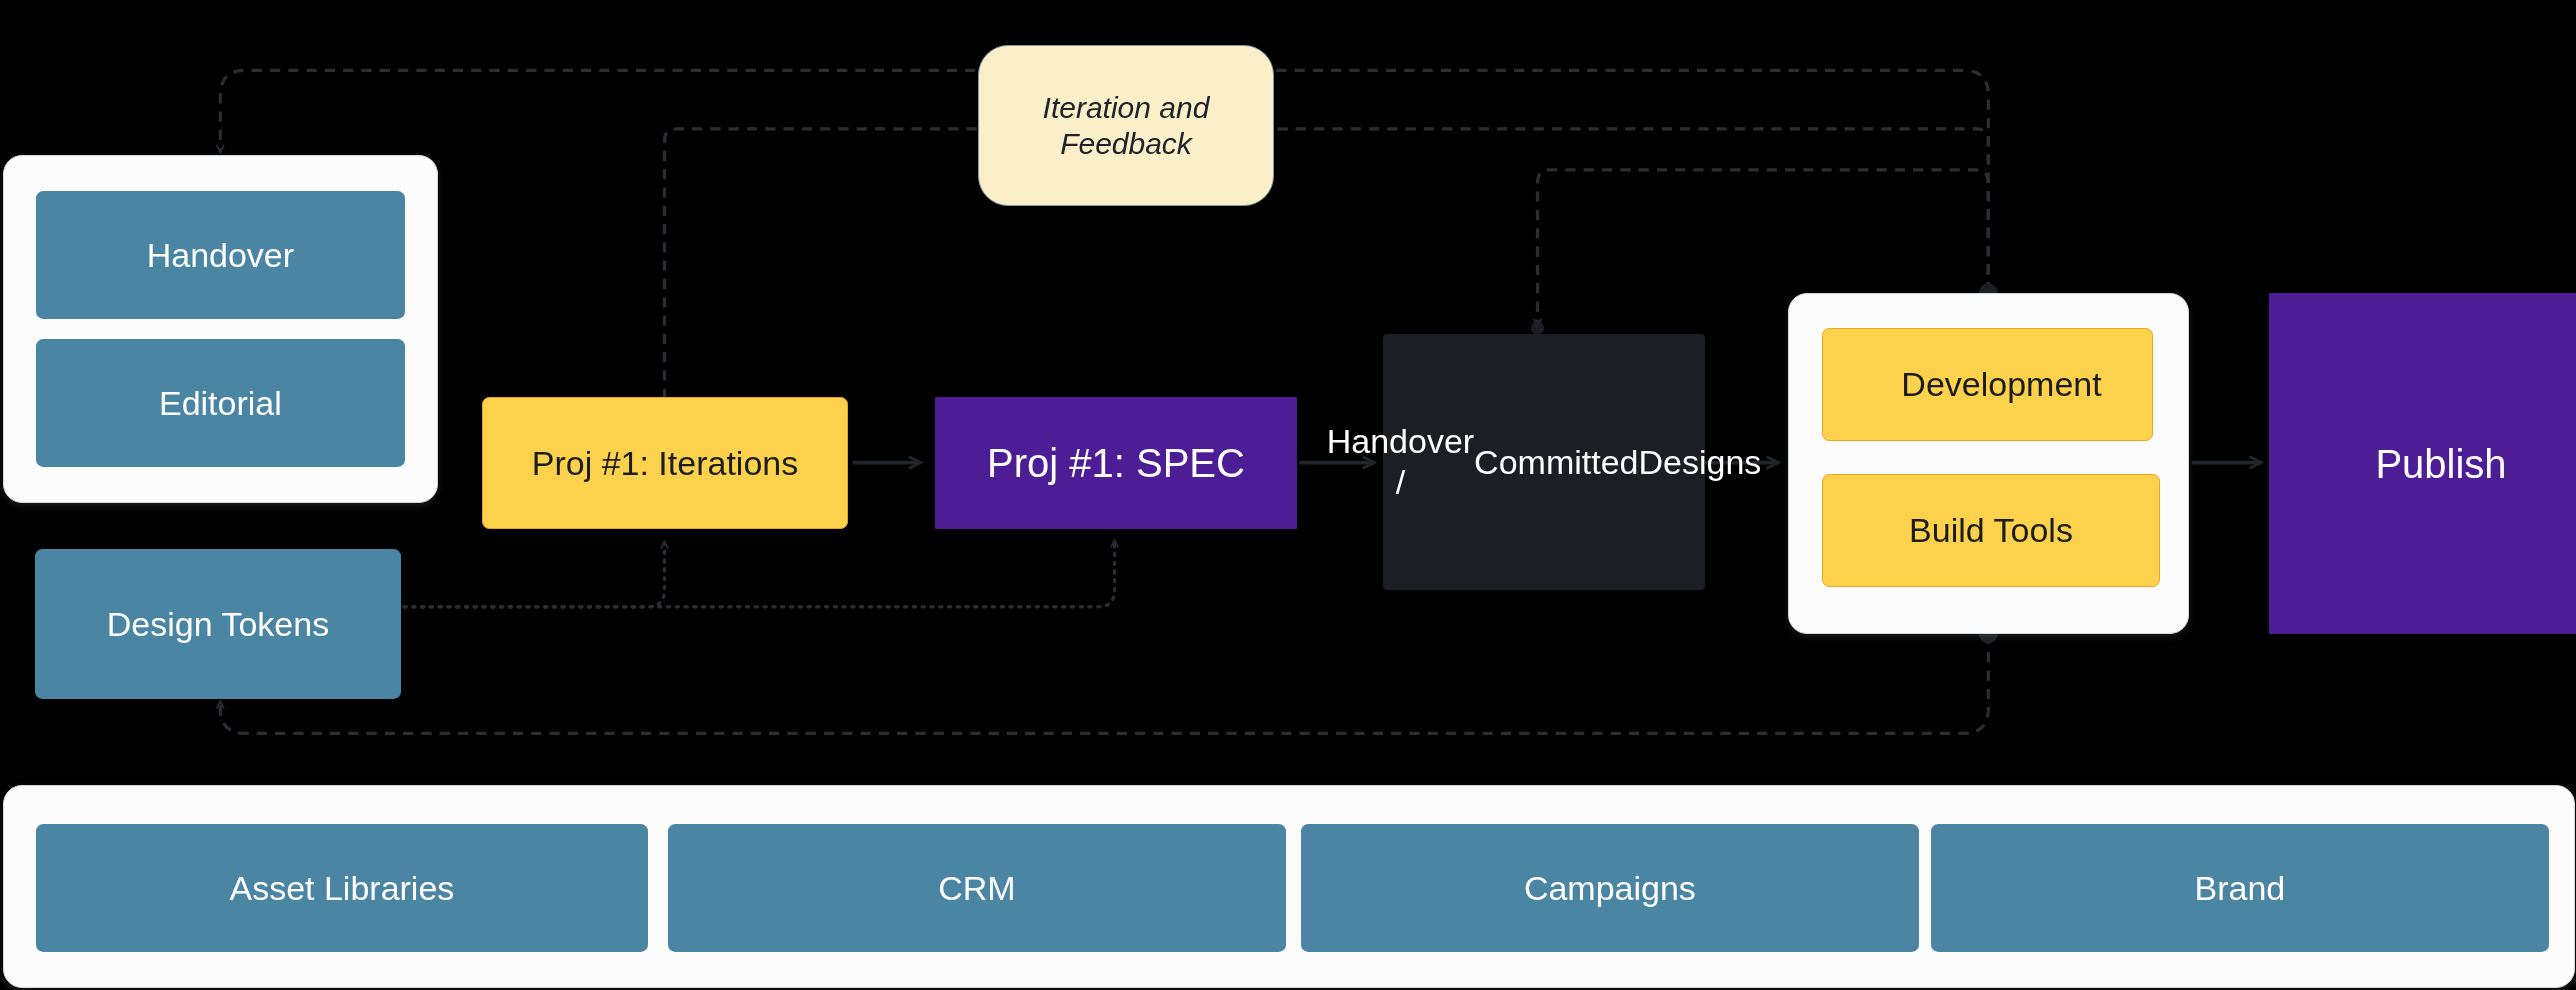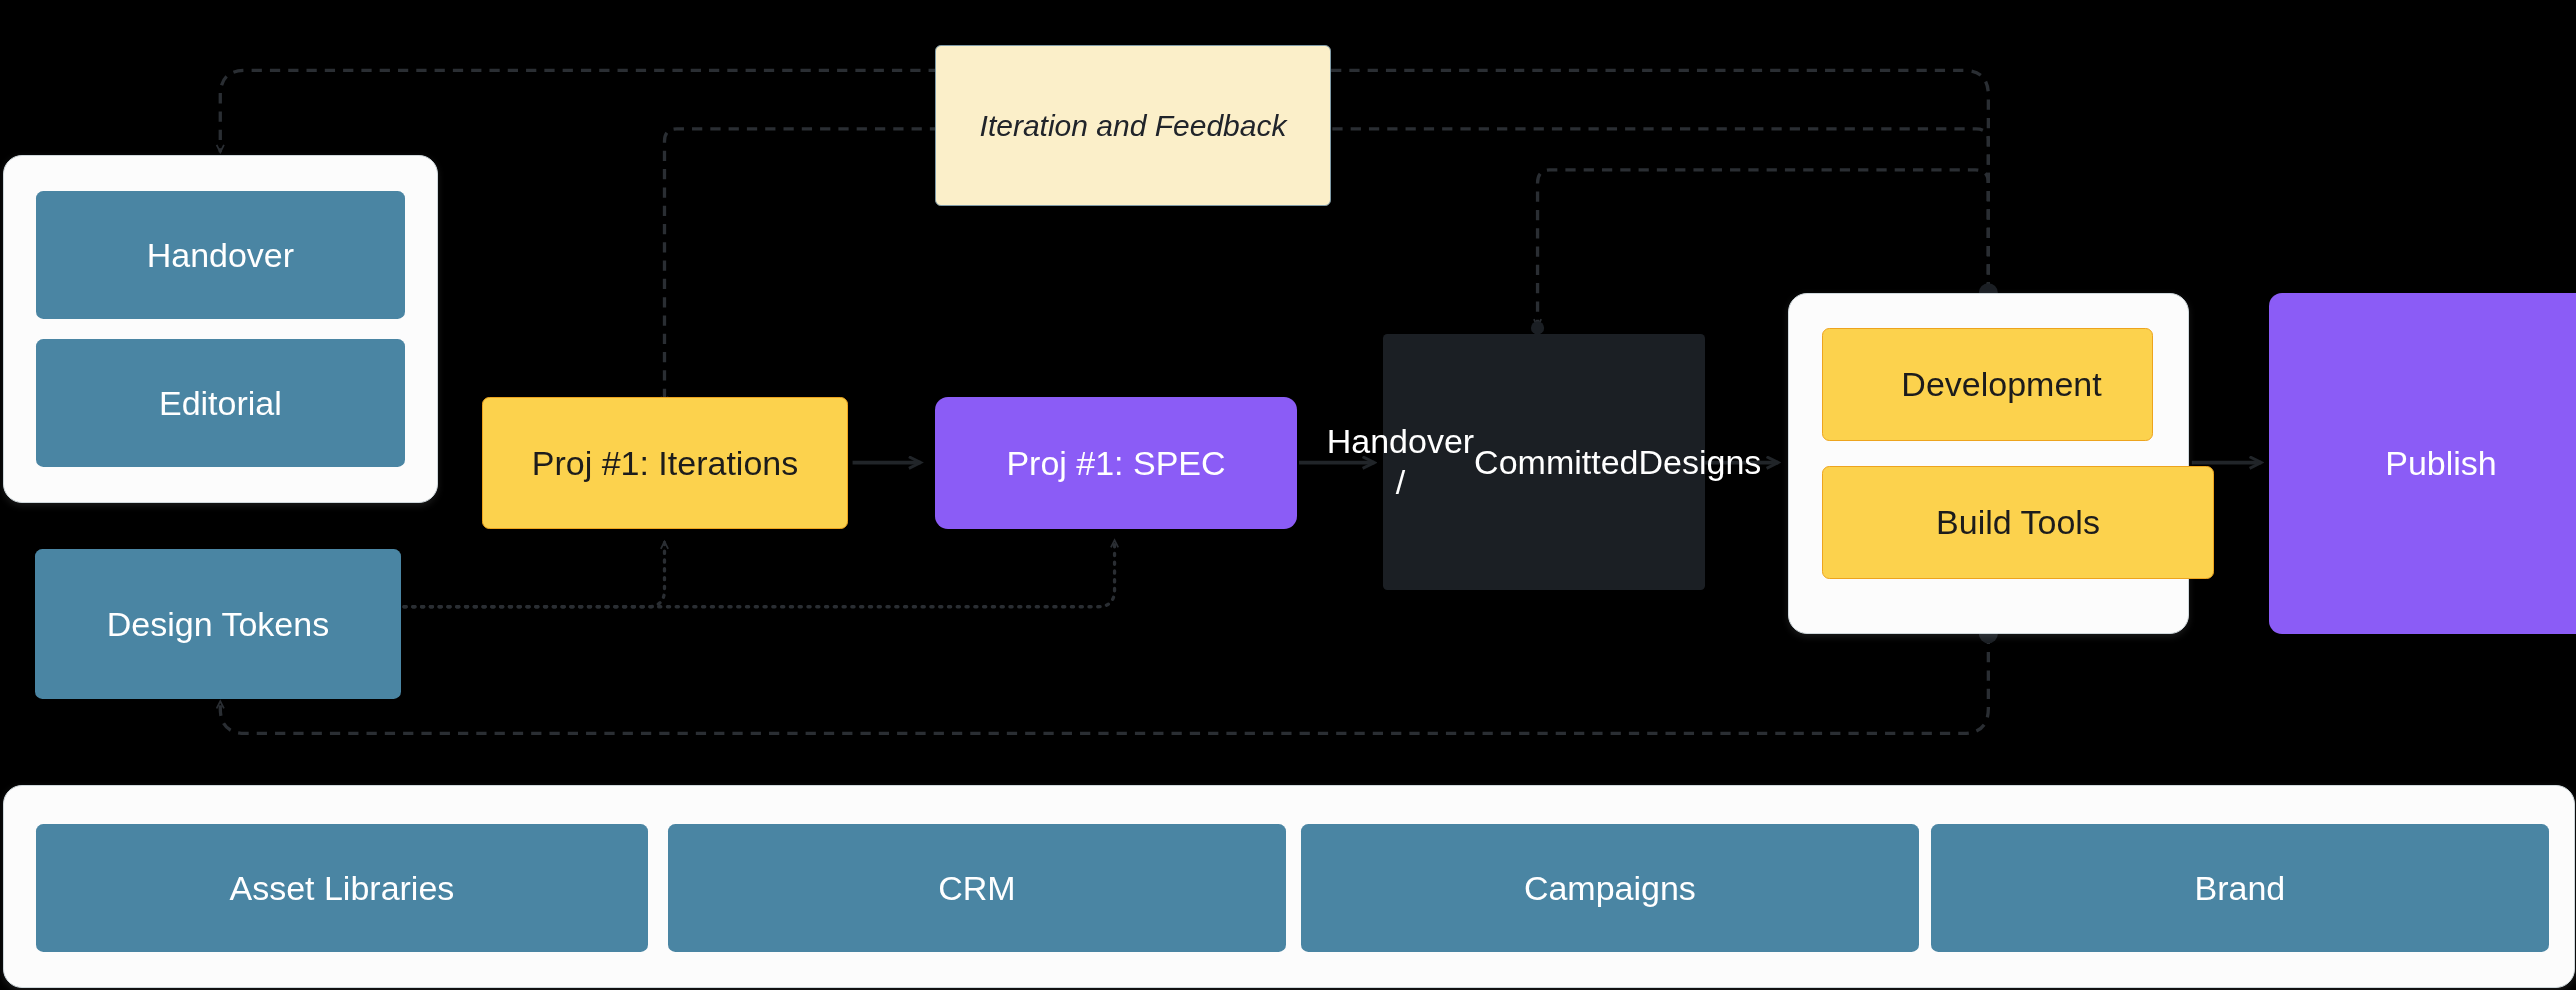--- a/index.html
+++ b/index.html
@@ -13,21 +13,21 @@
   .group{background:#fcfcfc;border:0.7px solid #cfd8dc;border-radius:19px;
          box-shadow:0 2.2px 7.3px rgba(255,255,255,.10);}
 
   
   .blue{background:#4a85a3;color:#ffffff;border-radius:7.3px;font-size:34px;}
 
   
   .yellow{background:#fcd24d;color:#1c1c1c;border:1.5px solid #eda41e;border-radius:7.3px;font-size:34px;}
 
   
-  .green{background:#8b5cf6;color:#ffffff;border-radius:13px;font-size:34px;}
+  .green{background:#4c1d95;color:#ffffff;border-radius:1px;font-size:40px;}
 
   
   .dark{background:#1b1f24;color:#ffffff;border-radius:4.4px;font-size:34px;}
 
   
   .note{background:#fbefc9;color:#20242a;border:0.7px solid #7f9aa6;border-radius:5.9px;
         font-size:30px;font-style:italic;}
 
   #wires{position:absolute;left:0;top:0;width:2576px;height:991px;pointer-events:none;}
 </style>
@@ -104,30 +104,30 @@
   <div class="node dark" style="left:1383px;top:334px;width:322px;height:256px;">
     <span>Handover /</span>
     <span>Committed</span>
     <span>Designs</span>
   </div>
 
   <div class="node group" style="left:1788px;top:293px;width:401px;height:341px;">
     <div style="position:absolute;left:33px;top:34px;width:331px;height:113px;padding-left:28px;" class="node yellow">
       <span>Development</span>
     </div>
-    <div style="position:absolute;left:33px;top:172px;width:392px;height:113px;" class="node yellow">
+    <div style="position:absolute;left:33px;top:180px;width:338px;height:113px;" class="node yellow">
       <span>Build Tools</span>
     </div>
   </div>
 
   <div class="node green" style="left:2269px;top:293px;width:344px;height:341px;">
     <span>Publish</span>
   </div>
 
-  <div class="node note" style="left:935px;top:45px;width:396px;height:161px;">
+  <div class="node note" style="left:978px;top:45px;width:296px;height:161px;border-radius:30px;">
     <span>Iteration and Feedback</span>
   </div>
 
   <div class="node group" style="left:2.9px;top:785px;width:2572px;height:203px;">
     <div style="position:absolute;left:32px;top:38px;width:612px;height:128px;" class="node blue">
       <span>Asset Libraries</span>
     </div>
     <div style="position:absolute;left:664px;top:38px;width:618px;height:128px;" class="node blue">
       <span>CRM</span>
     </div>

